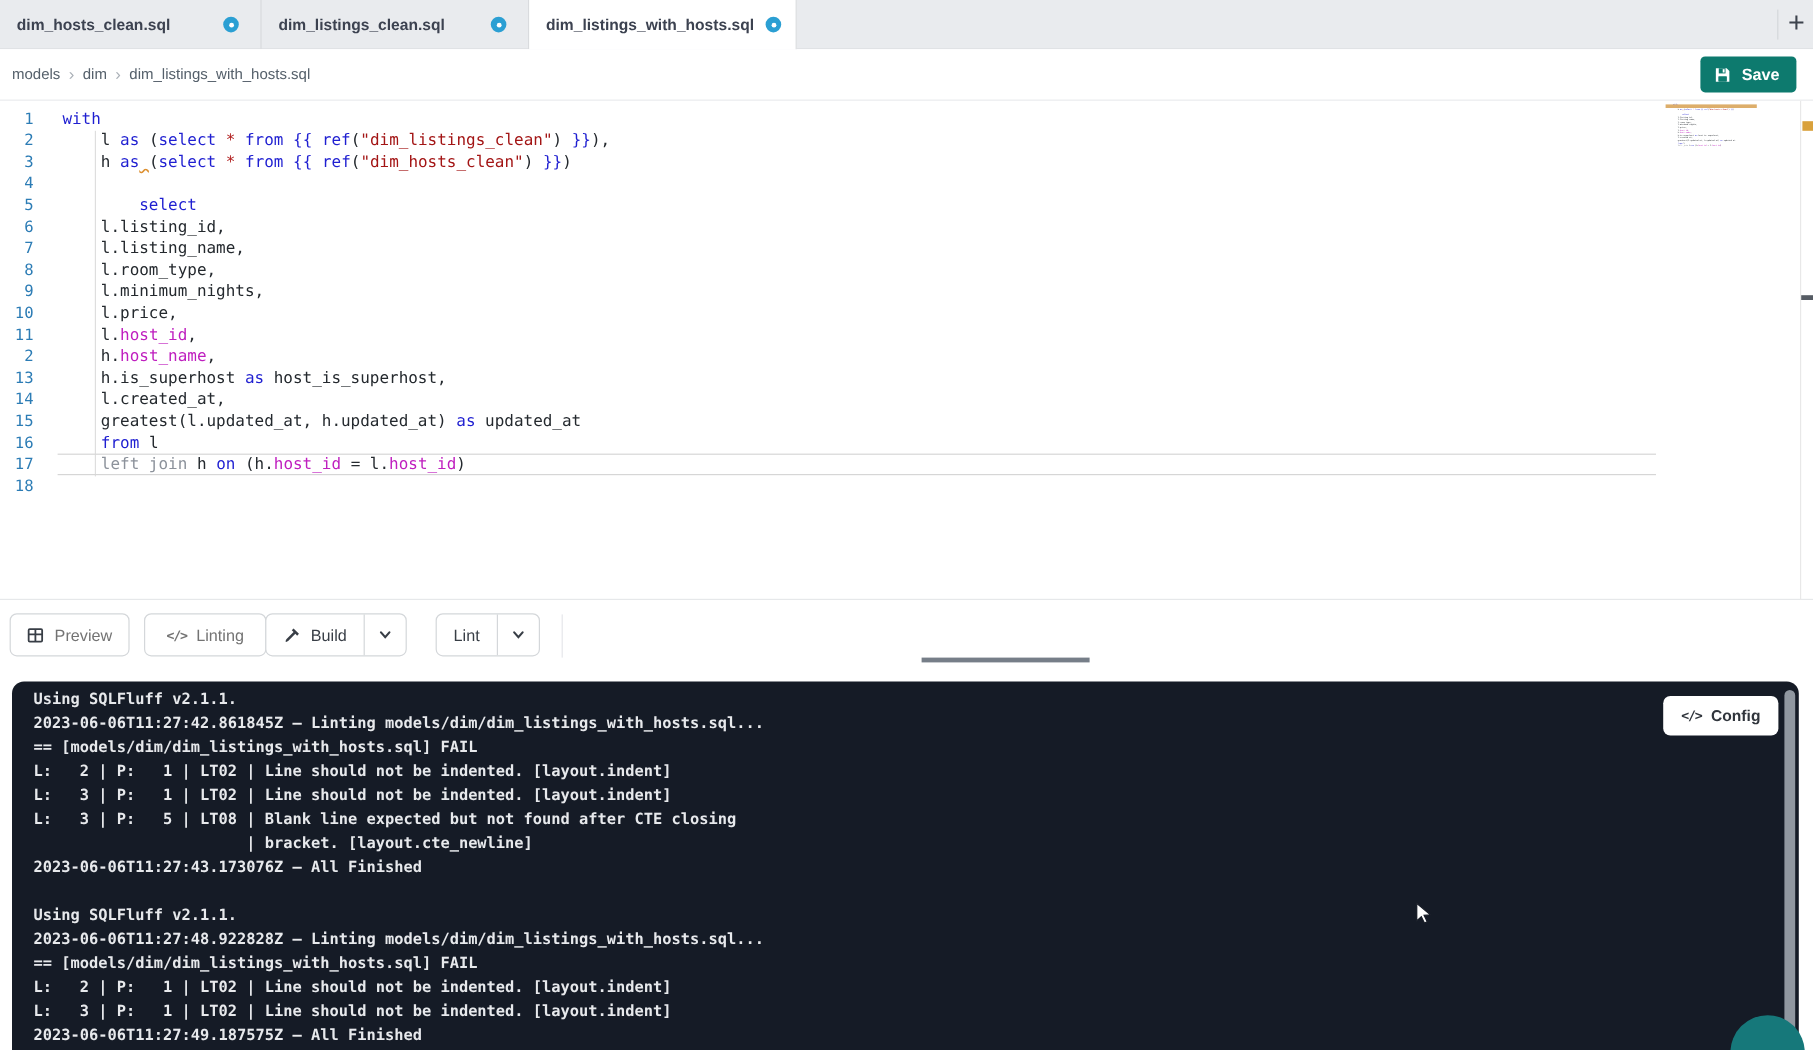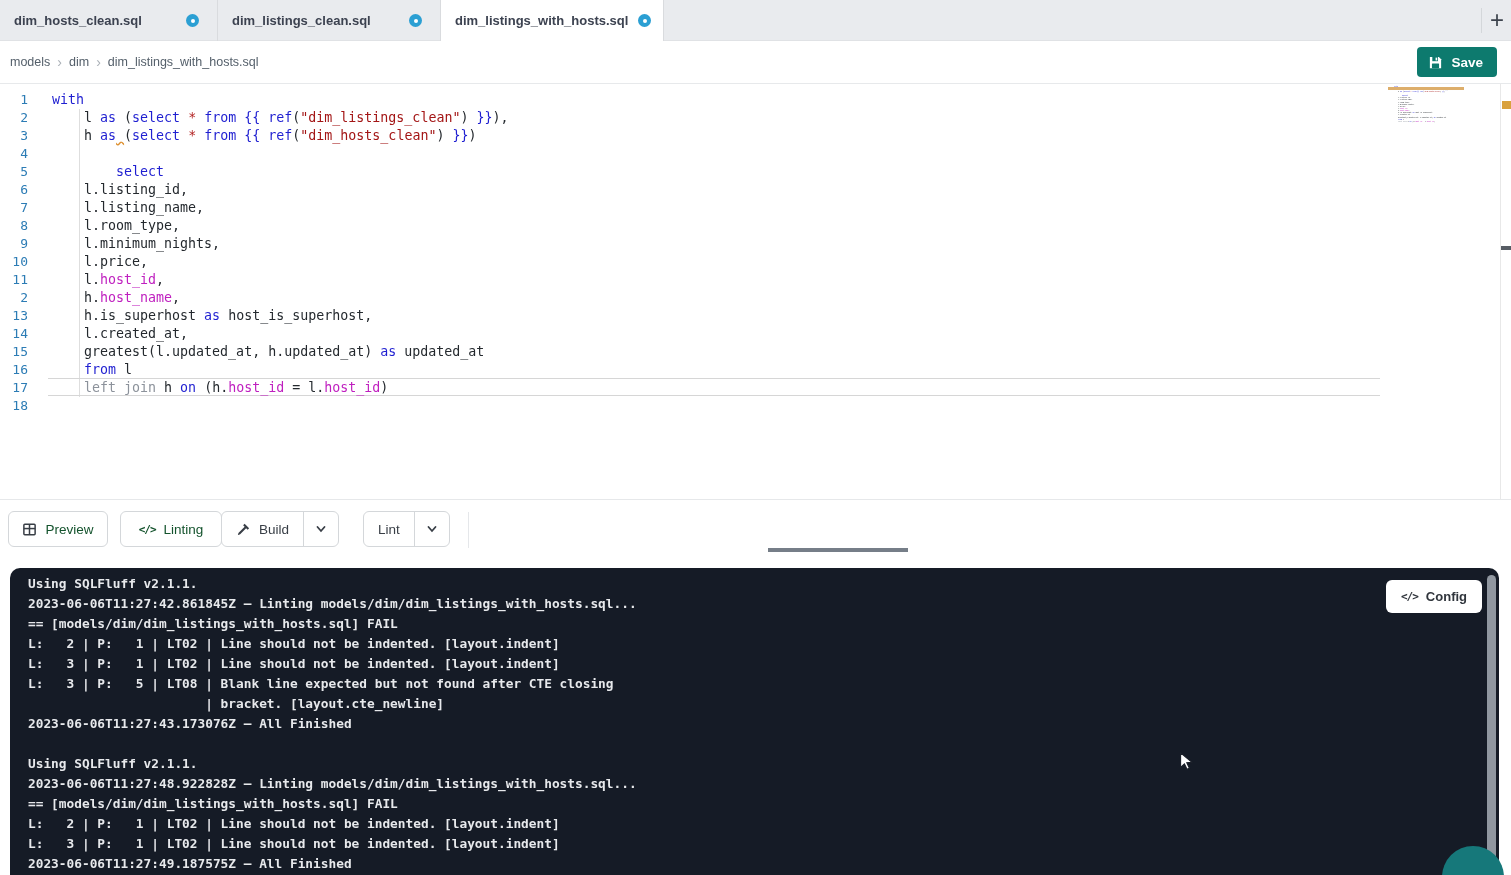--- a/index.html
+++ b/index.html
@@ -44,21 +44,21 @@
   .minimap { position:absolute; left:1388px; top:1px; width:76px; height:60px; overflow:hidden; }
   .minimap-inner { transform:scale(0.12); transform-origin:0 0; }
   .minimap-highlight { position:absolute; left:1388px; top:3px; width:76px; height:2.6px; background:#ddae6b; z-index:2; }
   .ruler-line { position:absolute; left:1500px; top:0; width:1px; height:416px; background:#e8e8e8; }
   .ruler-warn { position:absolute; left:1502px; top:17px; width:9px; height:8px; }
   .ruler-dash { position:absolute; left:1501px; top:162px; width:10px; height:4px; background:#565c64; }
 
   
   .toolbar { position:absolute; left:0; top:500px; width:1511px; height:68px; background:#fff; }
   .tb-btn { position:absolute; top:11px; height:36px; background:#fff; border:1px solid #d4d7da; border-radius:6px;
-    display:flex; align-items:center; justify-content:center; gap:8px; font-size:13.5px; font-weight:500; color:#14532d; cursor:pointer;
+    display:flex; align-items:center; justify-content:center; gap:8px; font-size:13.5px; font-weight:500; color:#737373; cursor:pointer;
     font-family:"Liberation Sans", sans-serif; }
   .split { position:absolute; top:11px; height:36px; display:flex; border:1px solid #d4d7da; border-radius:6px; background:#fff; }
   .split .main { display:flex; align-items:center; gap:8px; padding:0 14px; font-size:13.5px; font-weight:500; color:#383e46; cursor:pointer; }
   .split .chev { width:35px; display:flex; align-items:center; justify-content:center; border-left:1px solid #d4d7da; cursor:pointer; }
   .tb-sep { position:absolute; left:468px; top:12px; width:1px; height:36px; background:#e5e7ea; }
   .result-tabs { position:absolute; left:497px; top:0; height:56px; display:flex; align-items:center; gap:30px;
     font-size:13.5px; color:#3a4047; }
   .result-tab { cursor:pointer; }
   .result-tab.active { color:#2b3036; }
   .rt-underline { position:absolute; left:768px; top:48px; width:140px; height:4px; background:#767e88; }

